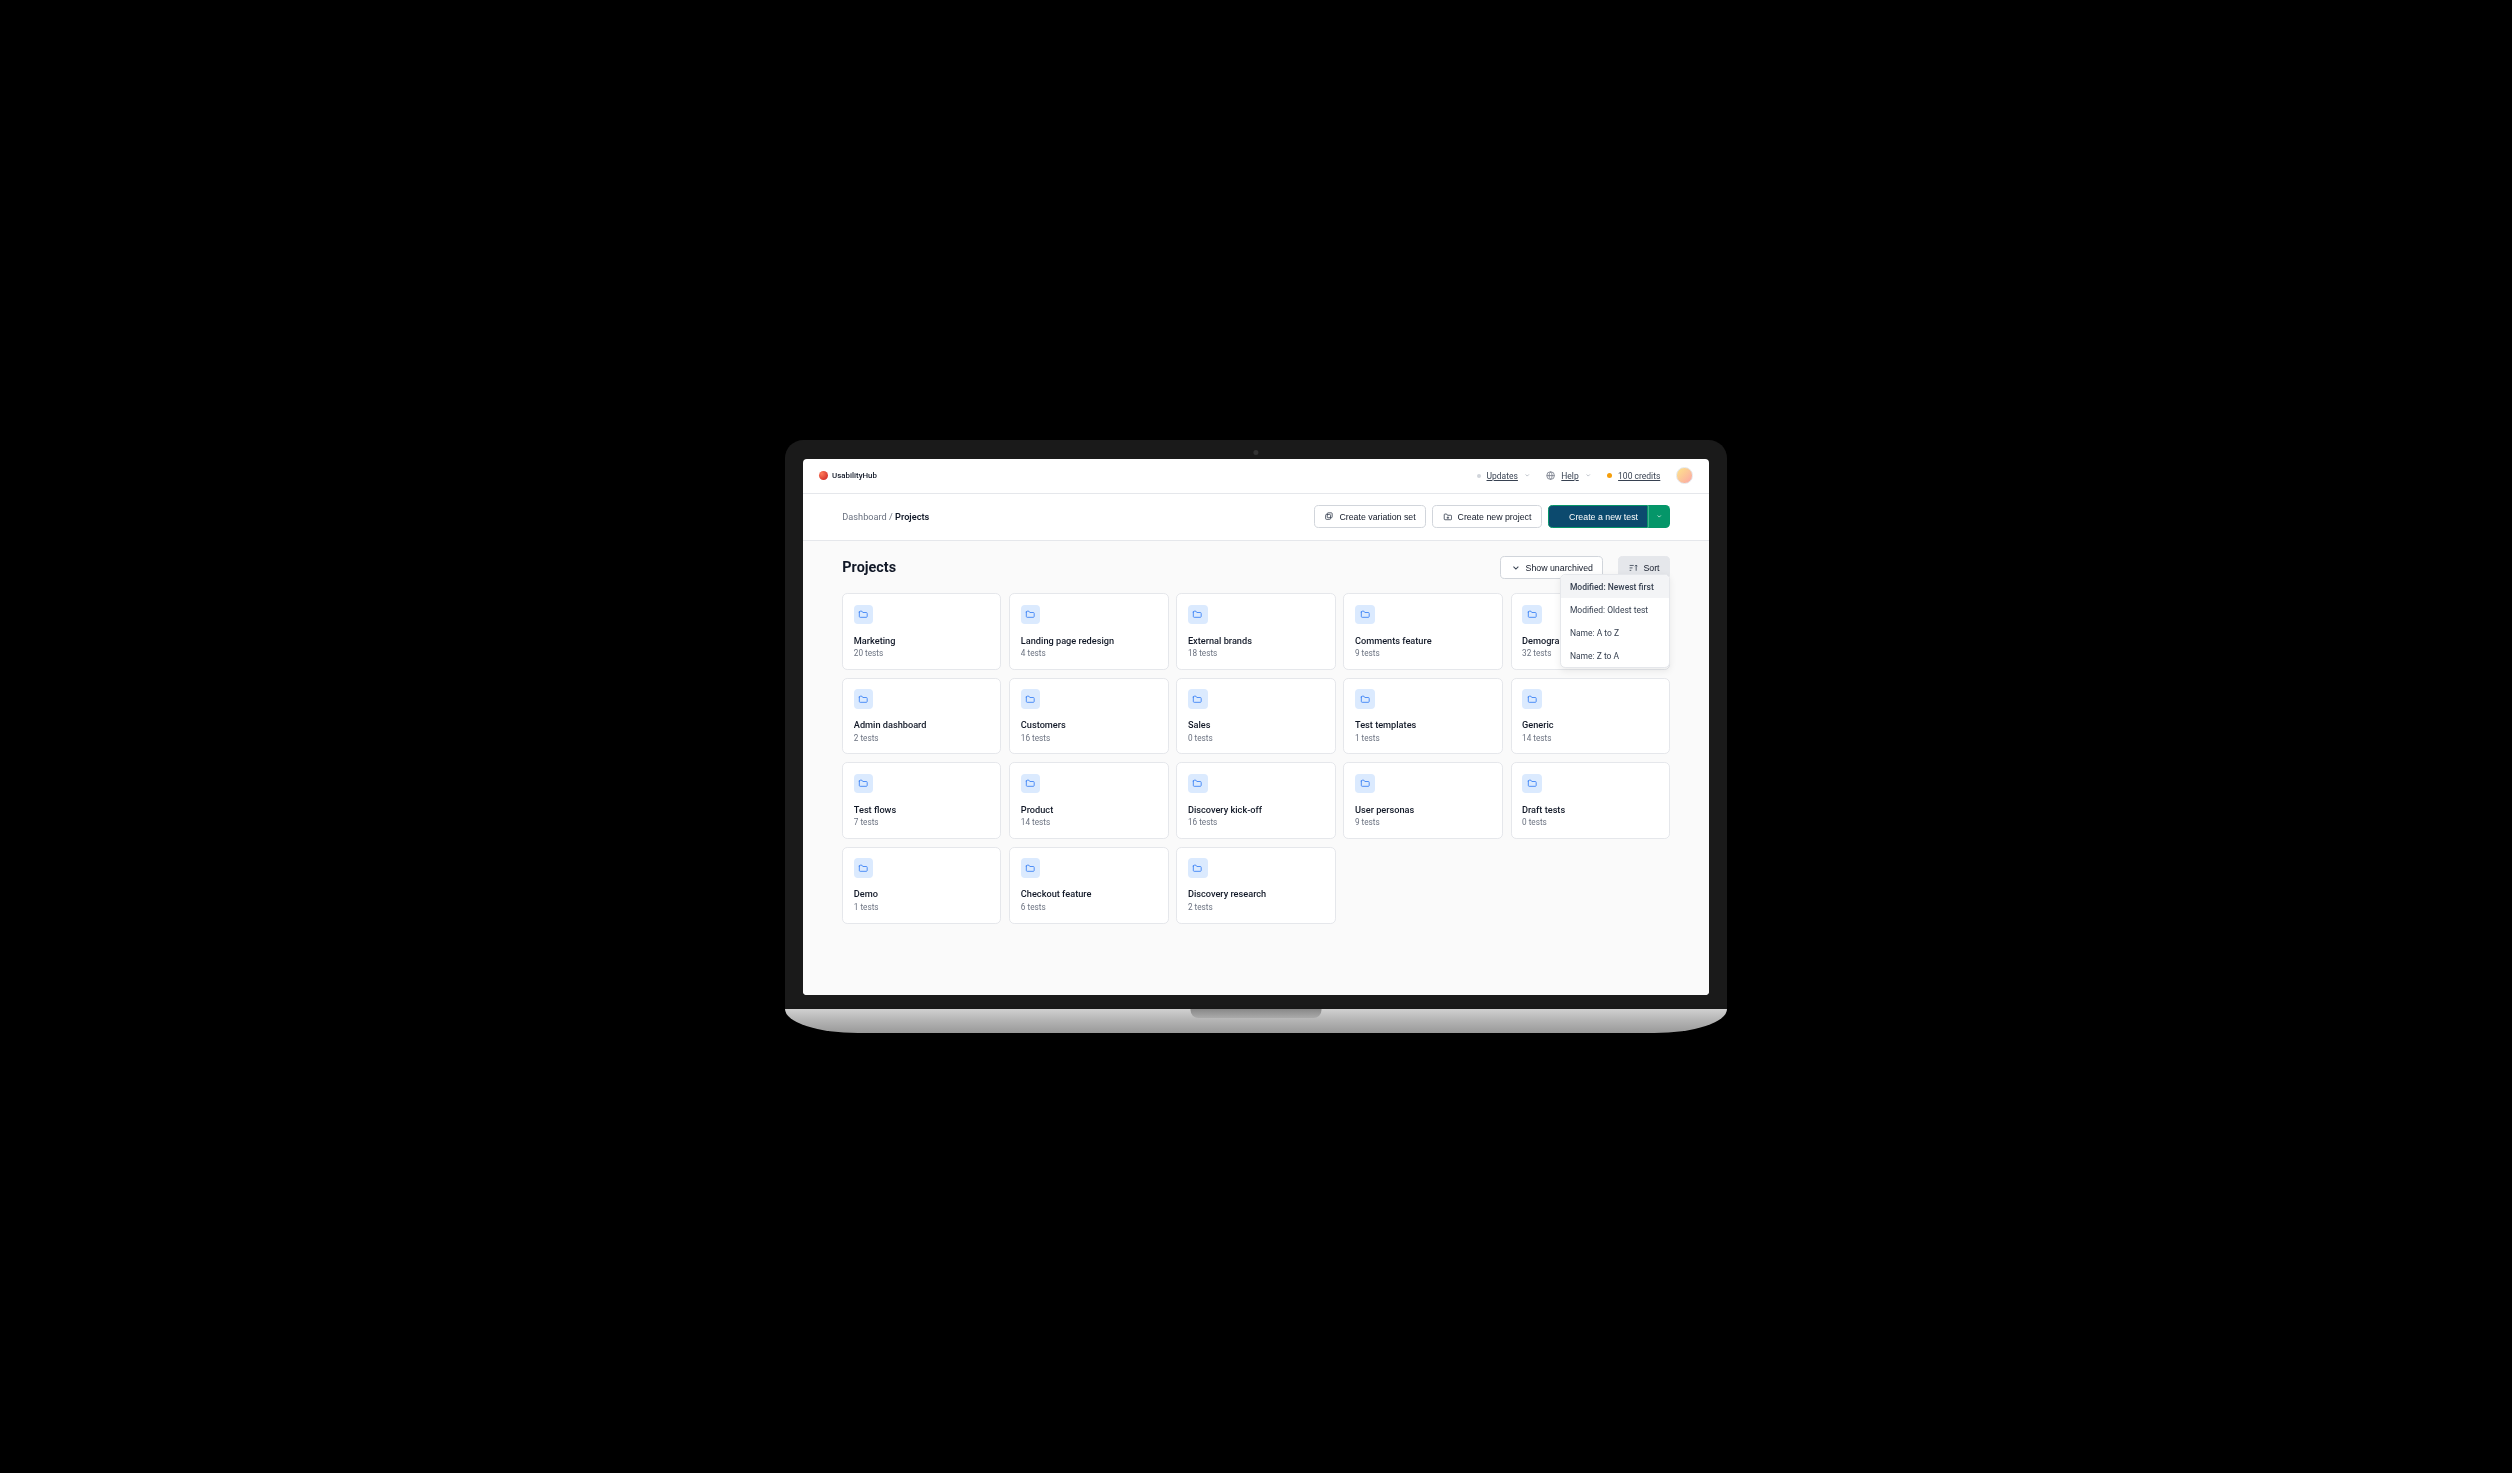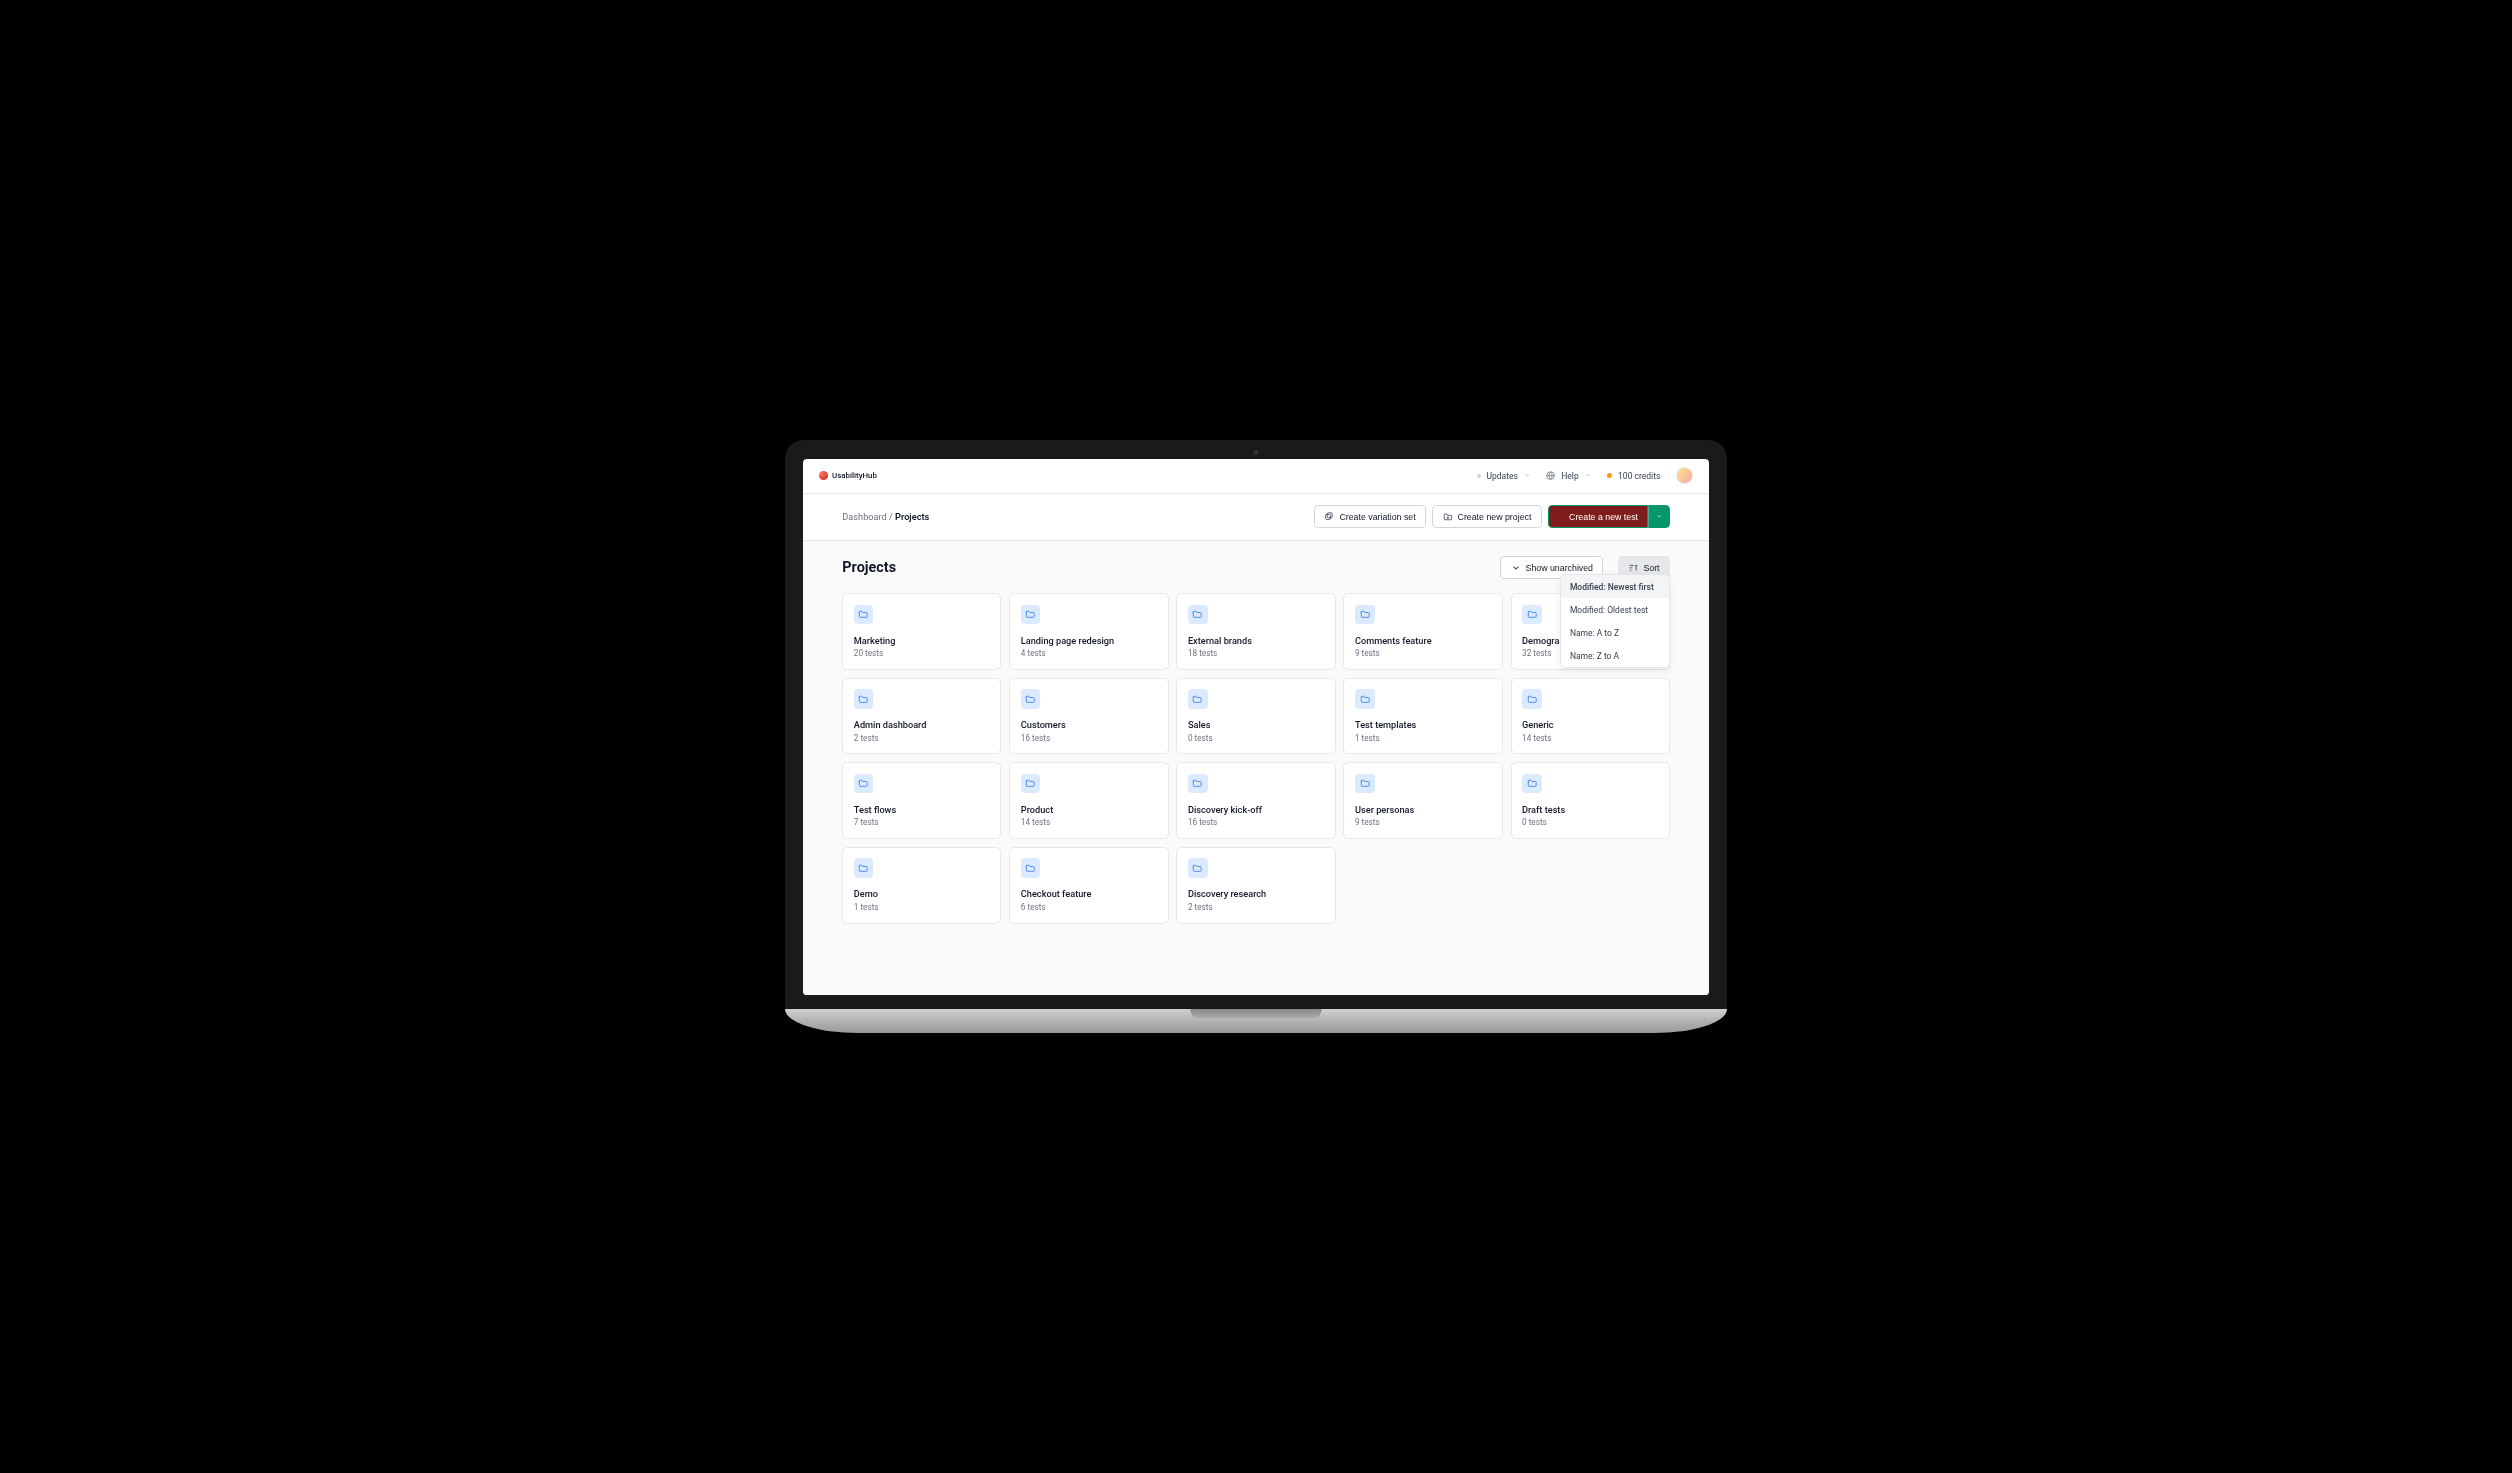--- a/index.html
+++ b/index.html
@@ -93,20 +93,21 @@
       display: flex;
       align-items: center;
       gap: 15.7px;
     }
     .topbar-item {
       display: flex;
       align-items: center;
       gap: 6px;
       color: #374151;
       font-size: 8.5px;
+      text-decoration: underline;
     }
     .status-dot {
       width: 3.9px;
       height: 3.9px;
       background: #d1d5db;
       border-radius: 50%;
     }
     .credits-dot {
       width: 5.2px;
       height: 5.2px;
@@ -157,21 +158,21 @@
       font-size: 8.8px;
       font-weight: 500;
       border-radius: 4.6px;
       cursor: pointer;
     }
     .btn svg { width: 9.8px; height: 9.8px; }
     .btn-primary-group {
       display: flex;
     }
     .btn-primary {
-      background: #7f1d1d;
+      background: #0c4a6e;
       border-color: #059669;
       color: #fff;
       border-radius: 4.6px 0 0 4.6px;
       padding-left: 20px;
     }
     .btn-primary-caret {
       background: #059669;
       border: 0.7px solid #059669;
       border-left: 0.7px solid rgba(255,255,255,0.25);
       color: #fff;

